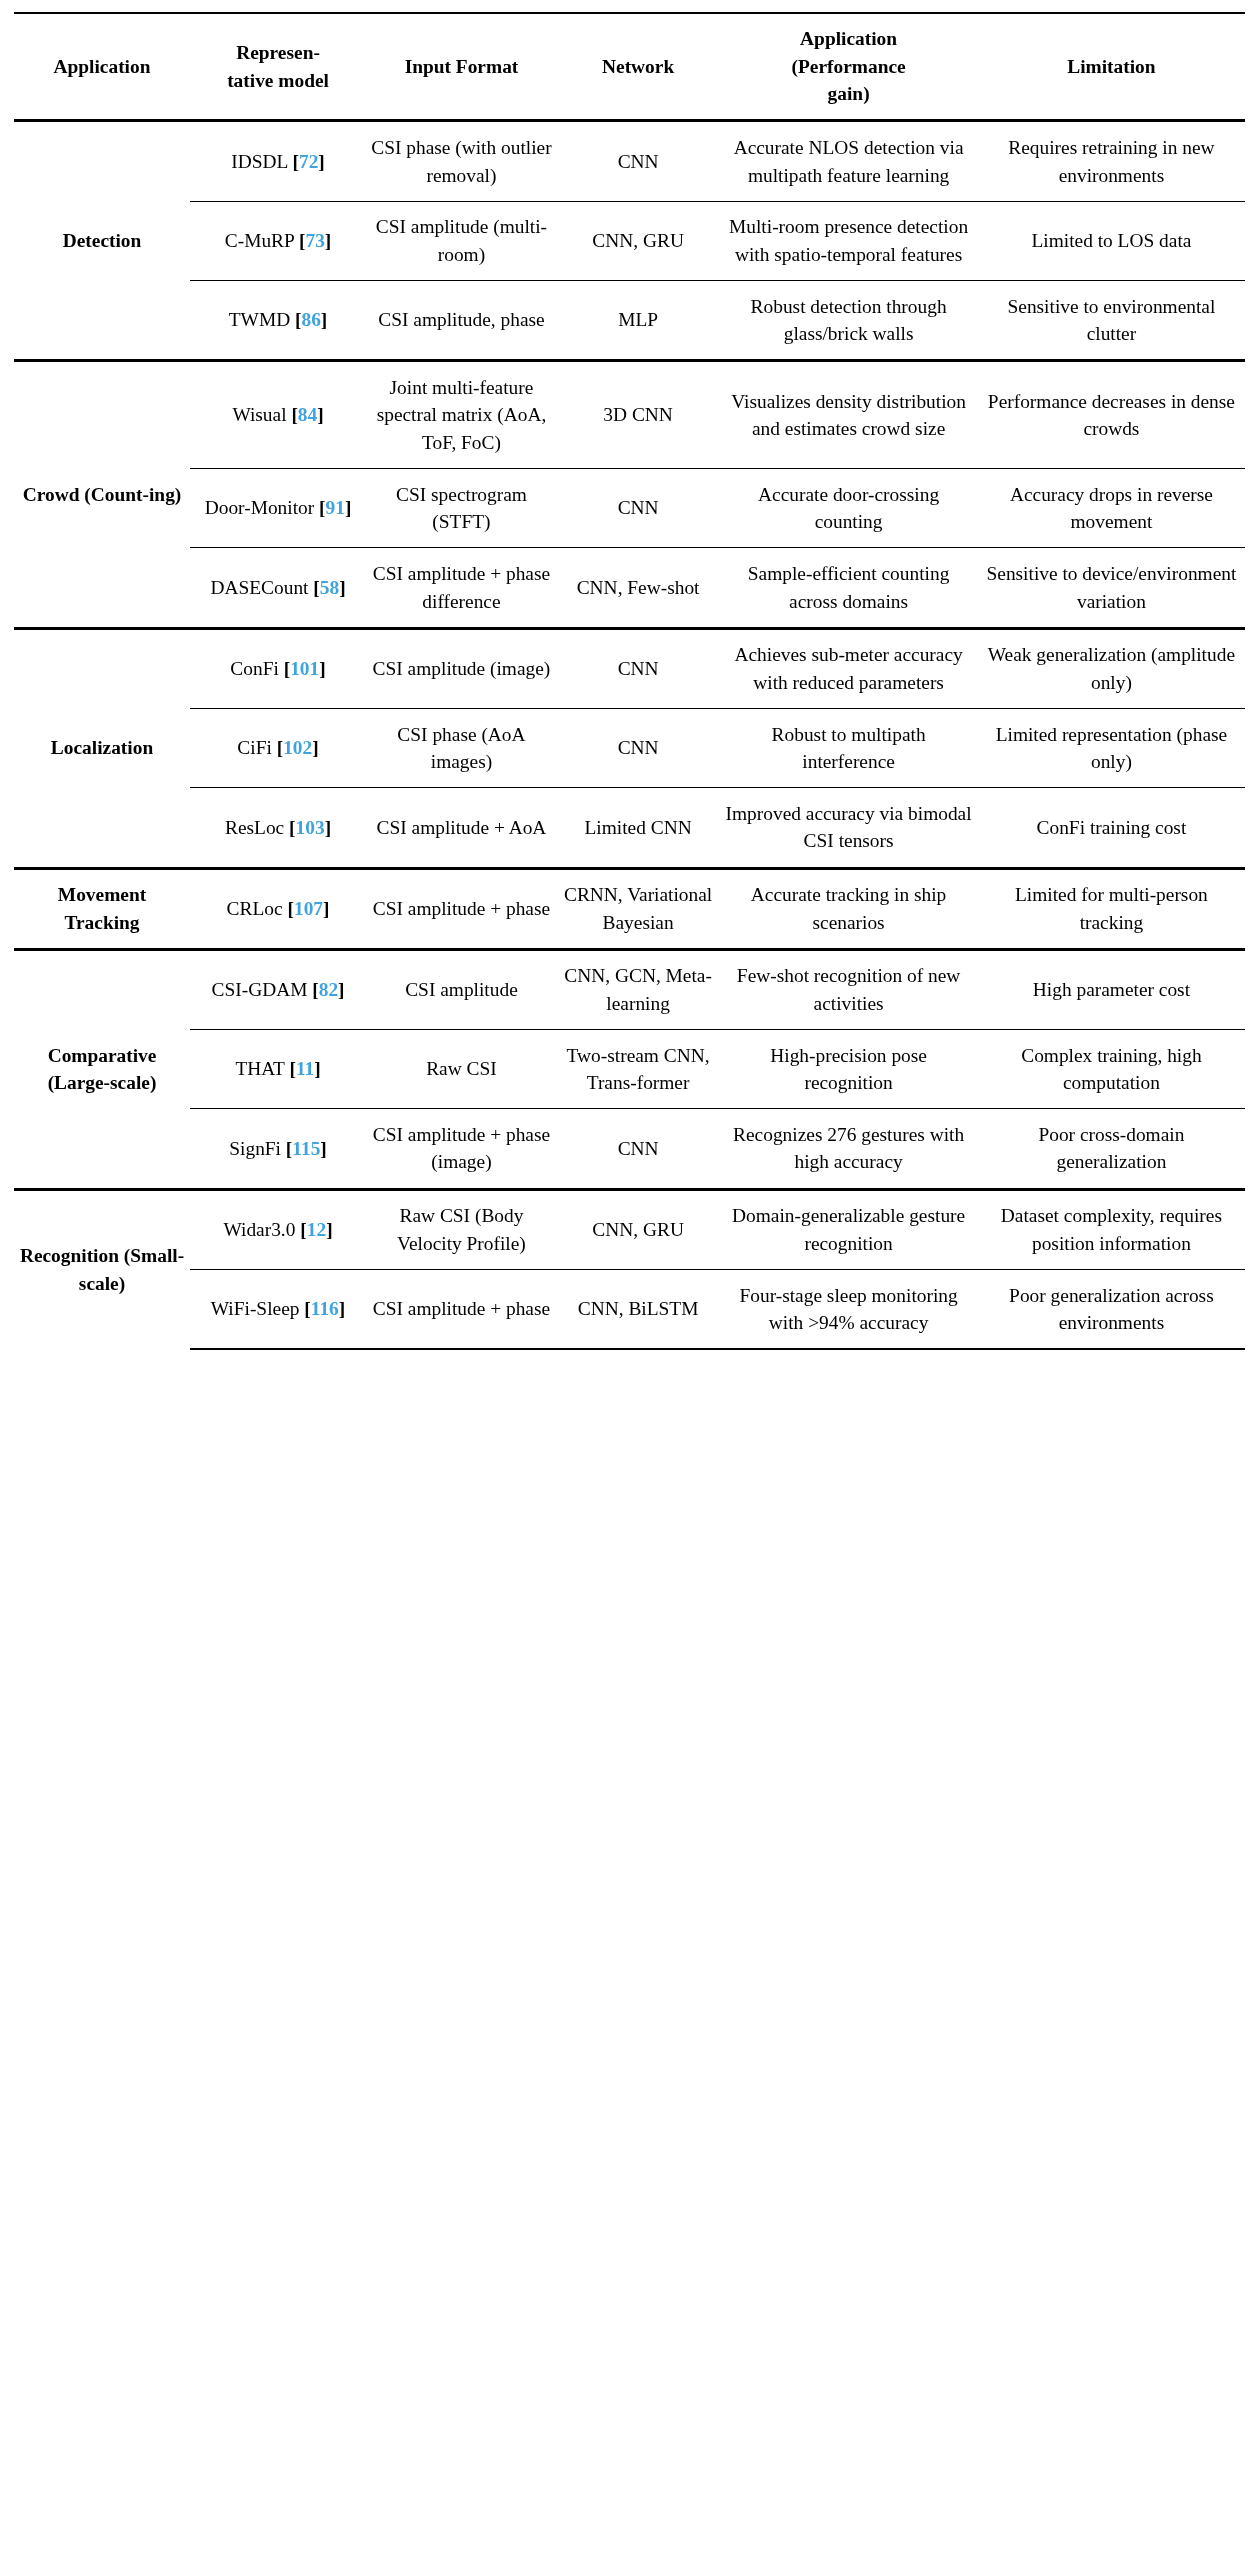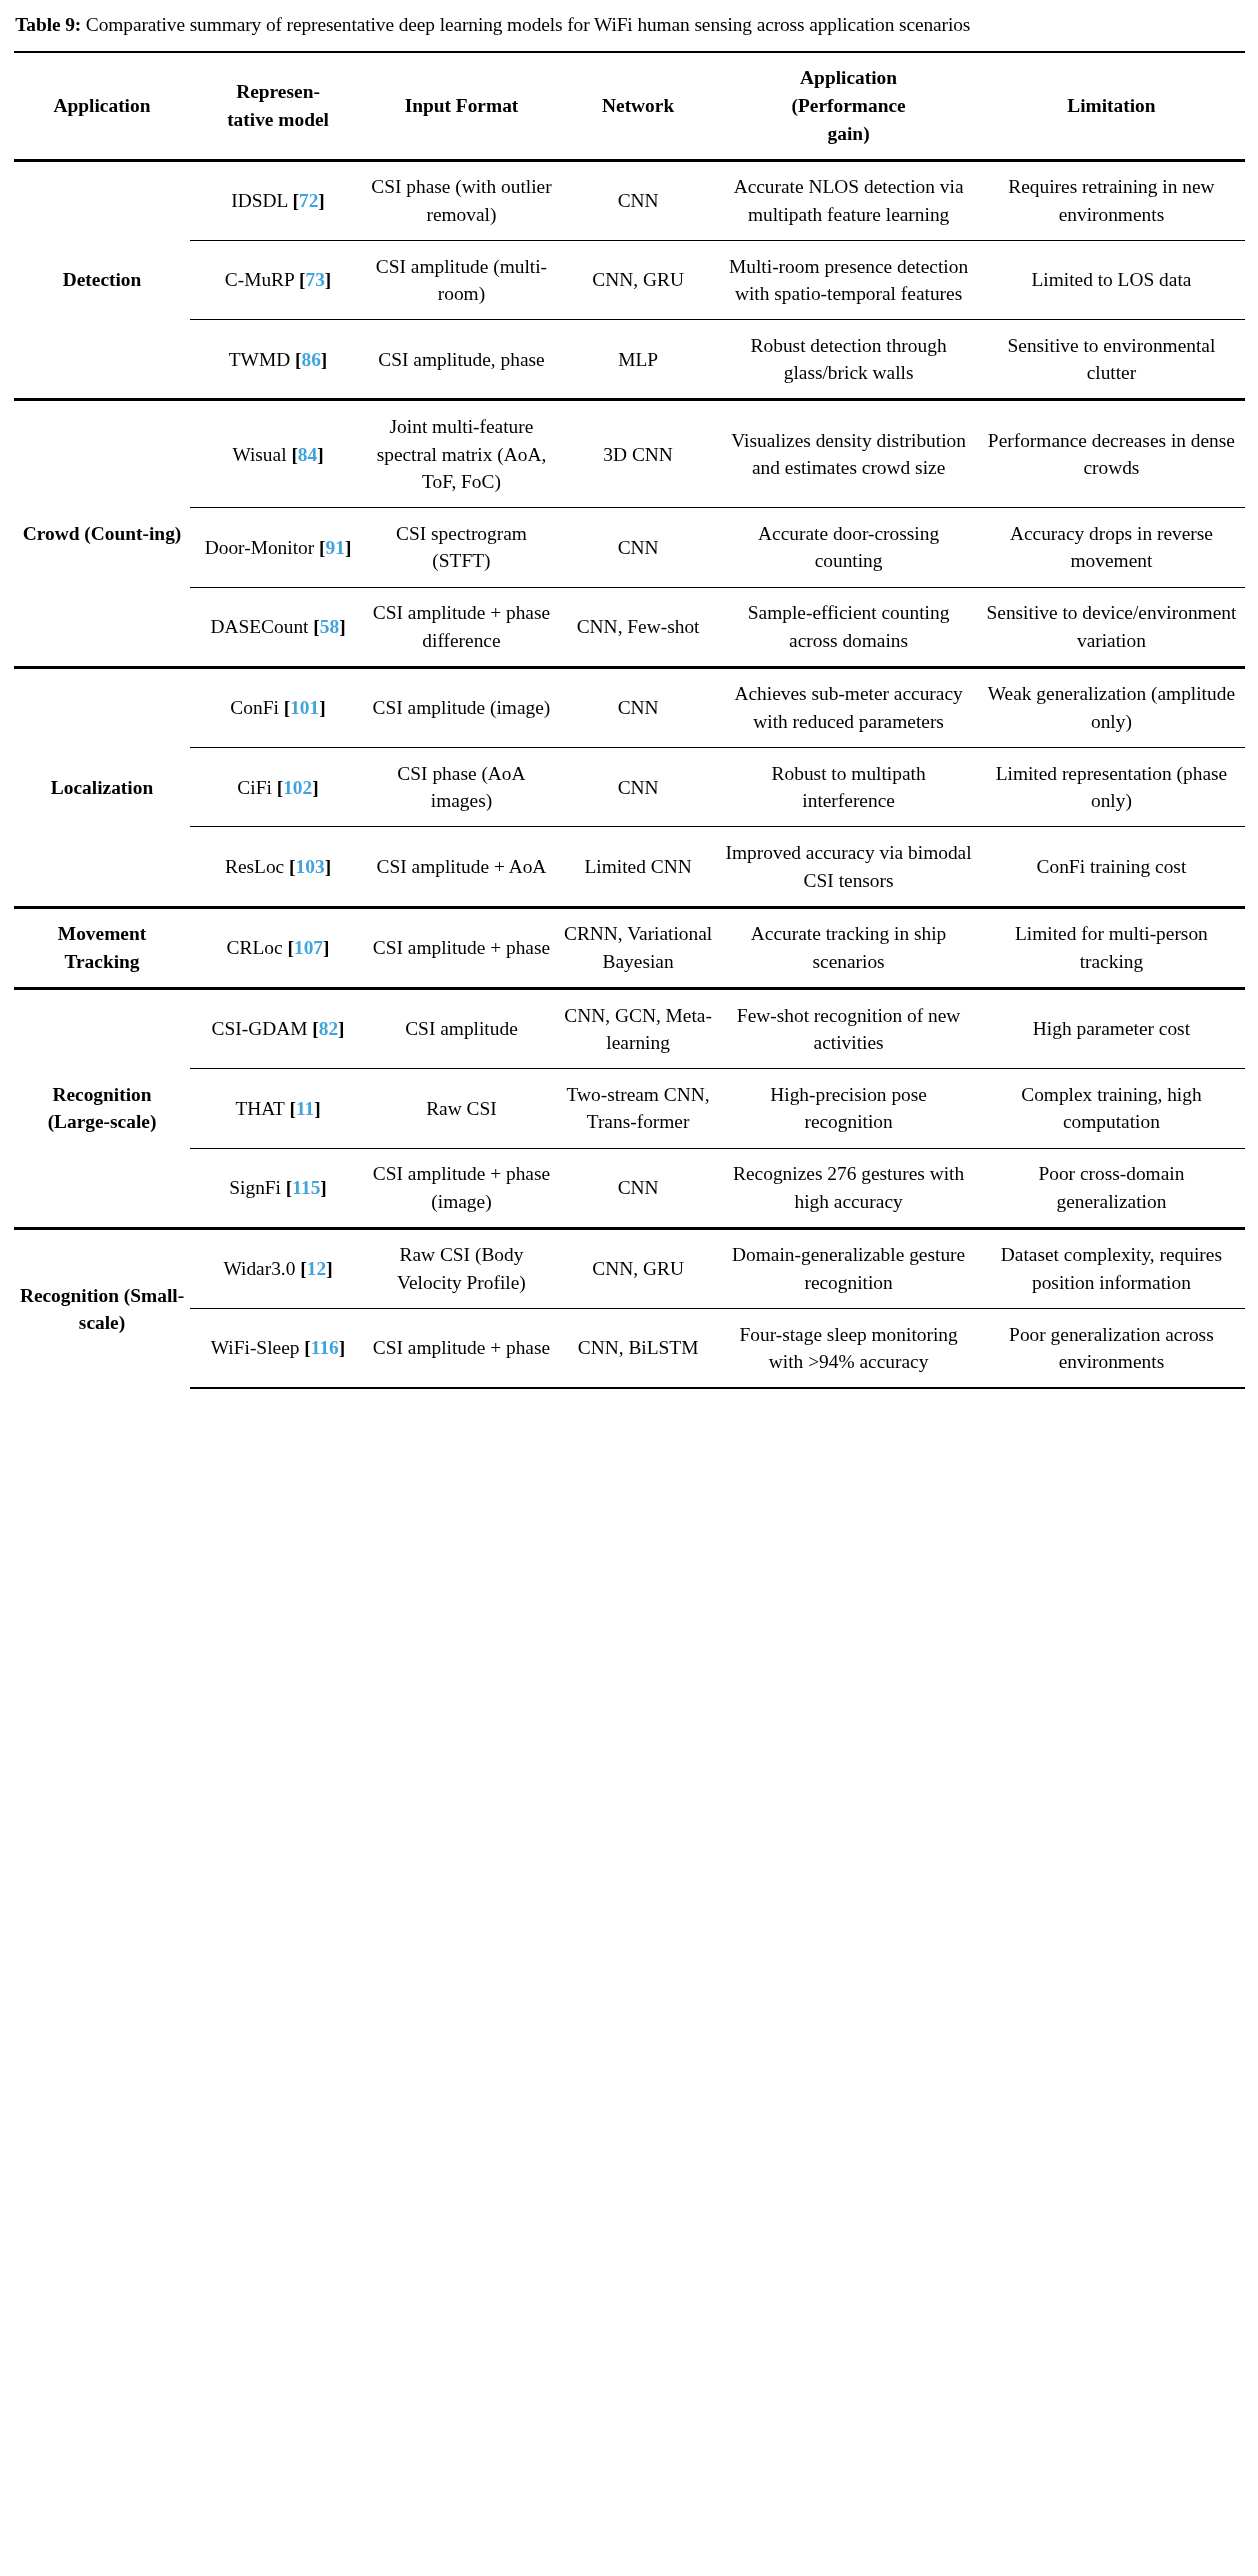--- a/index.html
+++ b/index.html
@@ -60,23 +60,20 @@
   td.appcell{font-weight:bold;}
 
   .cite{color:#000;font-weight:bold;}
   .cite .num{color:#3FA3E0;}
 </style>
 </head>
 <body>
 
 <div class="page">
 
-  <div class="caption">
-    <span class="lbl">Table 9:</span><span> Comparative summary of representative deep learning models for WiFi human sensing across application scenarios</span>
-  </div>
 
   <table class="tbl">
     <colgroup>
       <col class="c-app">
         <col class="c-model">
         <col class="c-input">
       <col class="c-net">
         <col class="c-enh">
         <col class="c-lim">
     </colgroup>
@@ -166,21 +163,21 @@
         </tr>
         <tr class="group-sep">
           <td class="appcell" rowspan="1">Movement Tracking</td>
           <td class=""><span>CRLoc </span><span class="cite">[<span class="num">107</span>]</span></td>
           <td>CSI amplitude + phase</td>
           <td>CRNN, Variational Bayesian</td>
           <td>Accurate tracking in ship scenarios</td>
           <td>Limited for multi-person tracking</td>
         </tr>
         <tr class="group-sep">
-          <td class="appcell" rowspan="3">Recognition (Large-scale)</td>
+          <td class="appcell" rowspan="3">Comparative (Large-scale)</td>
           <td class=""><span>CSI-GDAM </span><span class="cite">[<span class="num">82</span>]</span></td>
           <td>CSI amplitude</td>
           <td>CNN, GCN, Meta-learning</td>
           <td>Few-shot recognition of new activities</td>
           <td>High parameter cost</td>
         </tr>
         <tr class="row-sep">
           <td class="rs"><span>THAT </span><span class="cite">[<span class="num">11</span>]</span></td>
           <td class="rs">Raw CSI</td>
           <td class="rs">Two-stream CNN, Trans-former</td>

